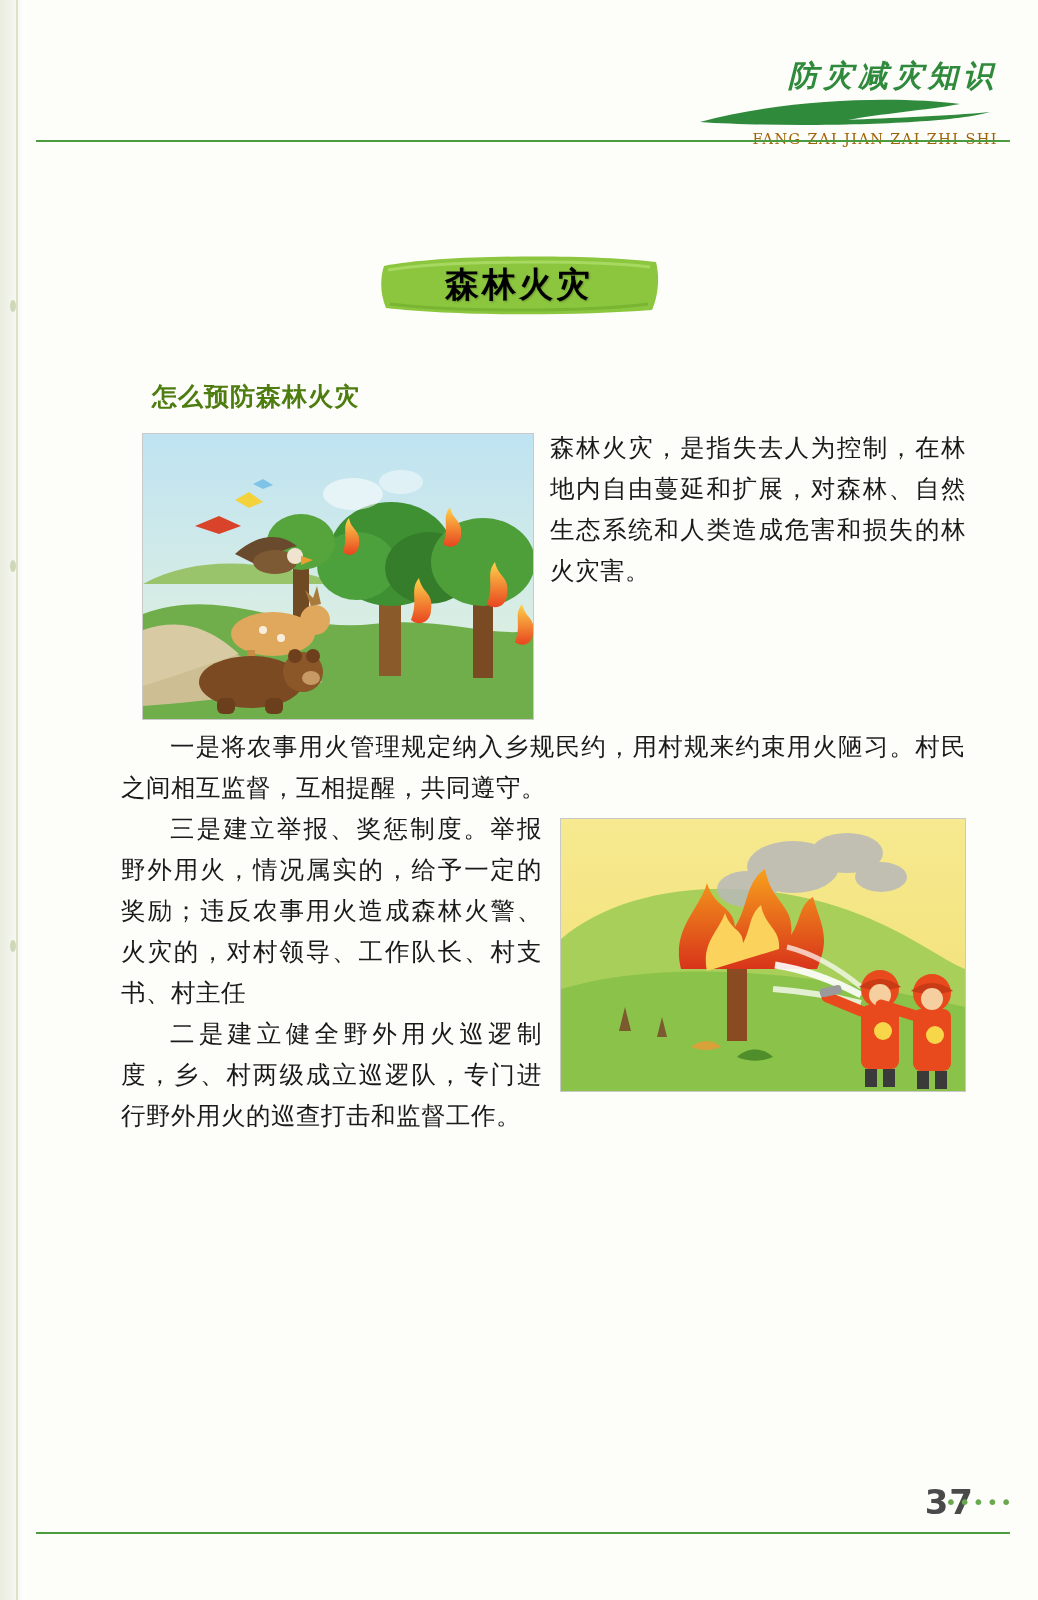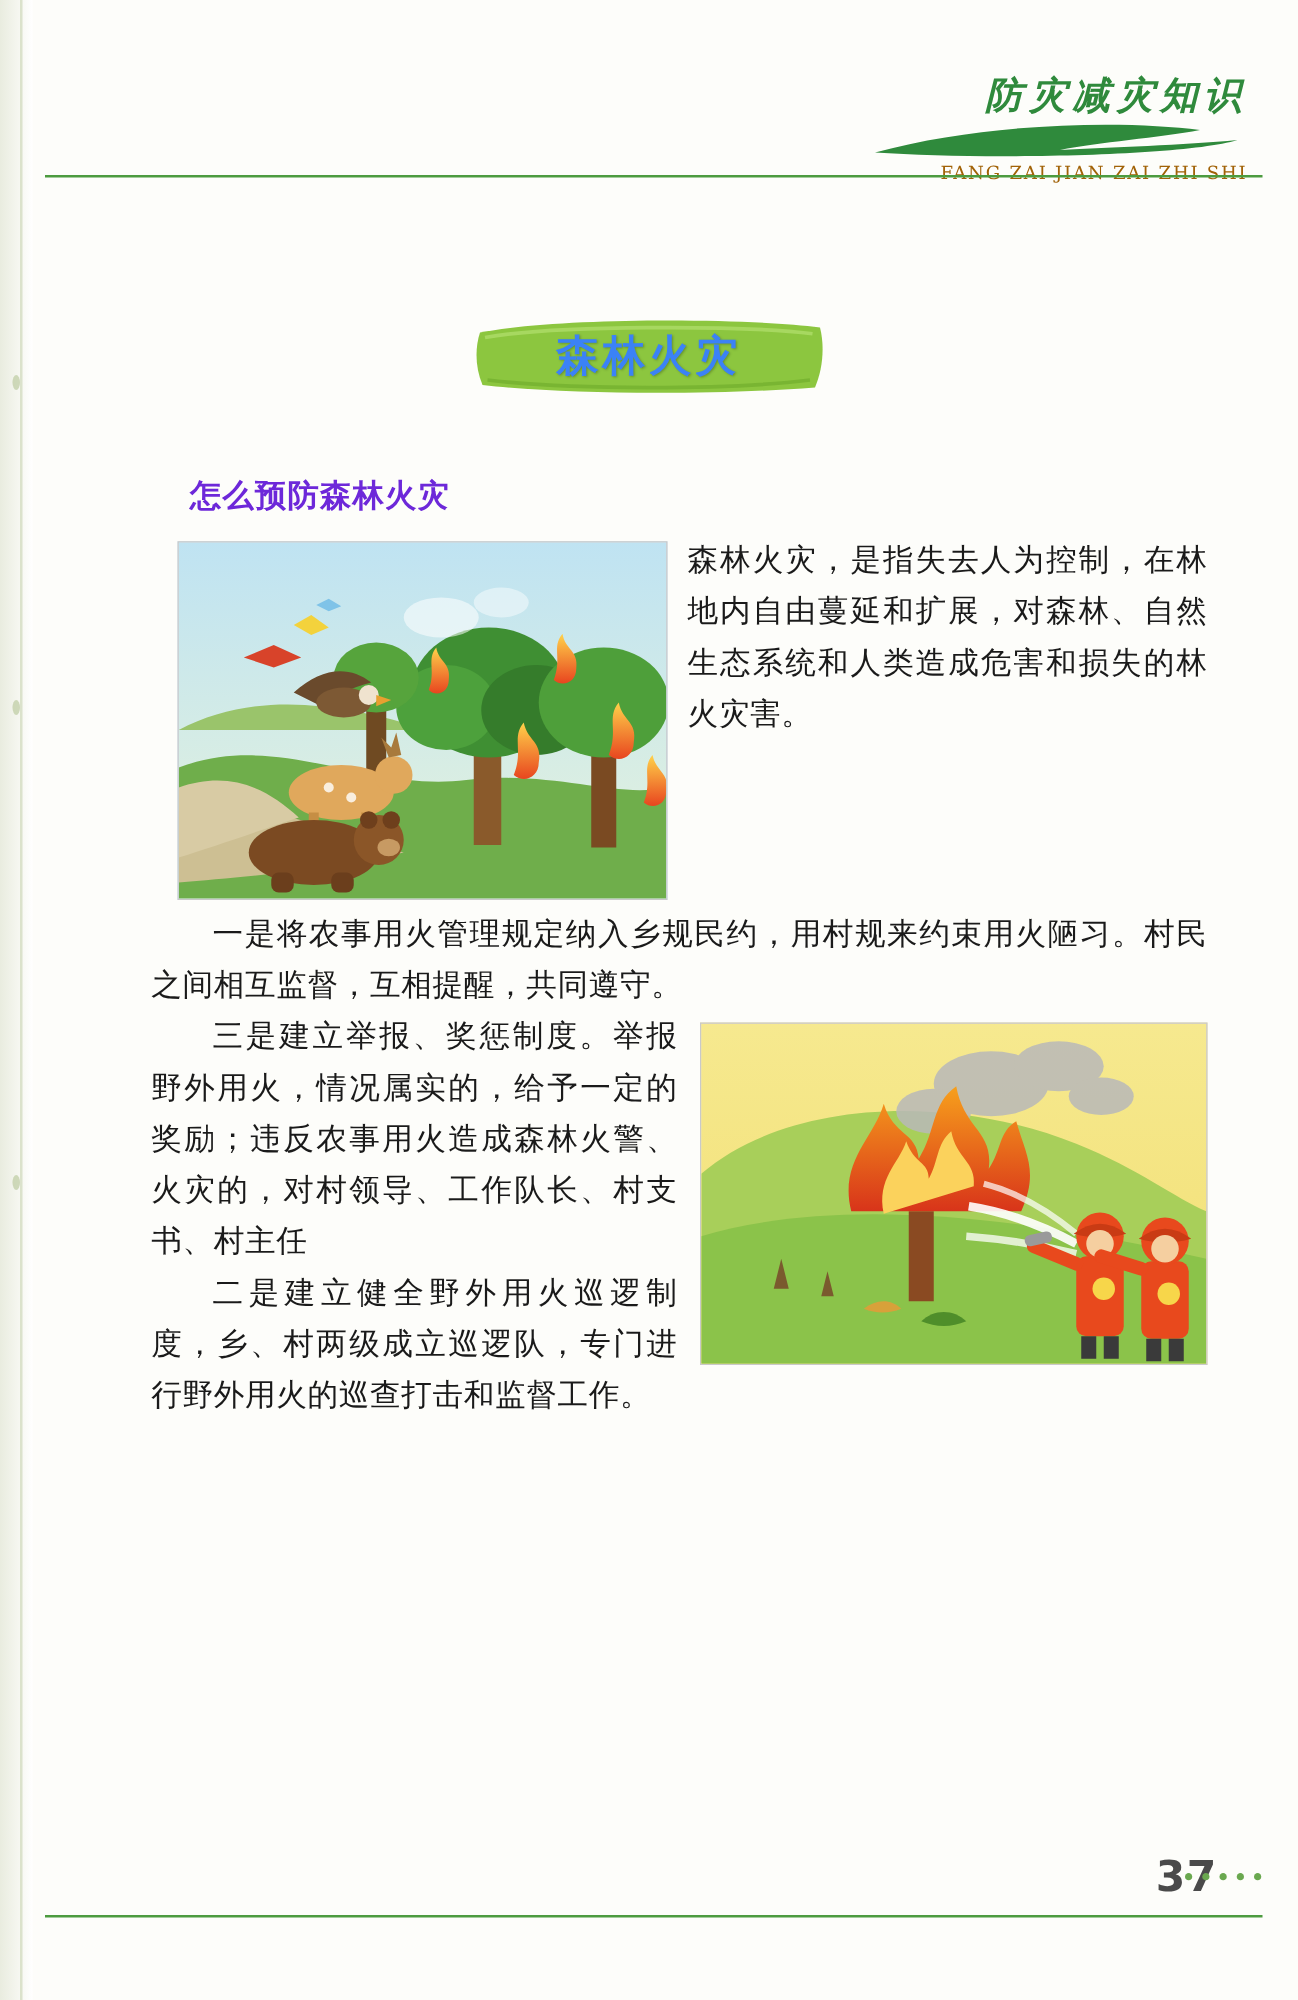--- a/index.html
+++ b/index.html
@@ -99,37 +99,37 @@
     width: 290px;
     height: 66px;
   }
   .banner svg { display: block; }
   .banner-text {
     position: absolute;
     inset: 0;
     display: flex;
     align-items: center;
     justify-content: center;
-    color: #3b82f6;
+    color: #000000;
     font-size: 34px;
     font-weight: bold;
     letter-spacing: 3px;
     text-shadow: 1px 1px 2px rgba(0,0,0,.25);
     font-family: "DejaVu Sans", "Liberation Sans", sans-serif;
   }
 
   
   .content {
     position: absolute;
     left: 96px;
     right: 72px;
     top: 380px;
   }
   .section-heading {
-    color: #6d28d9;
+    color: #4d7c0f;
     font-size: 25px;
     font-weight: bold;
     letter-spacing: 1px;
     margin: 0 0 14px 56px;
   }
   .para {
     font-size: 24.5px;
     line-height: 41px;
     color: #1a1a1a;
     text-align: justify;

